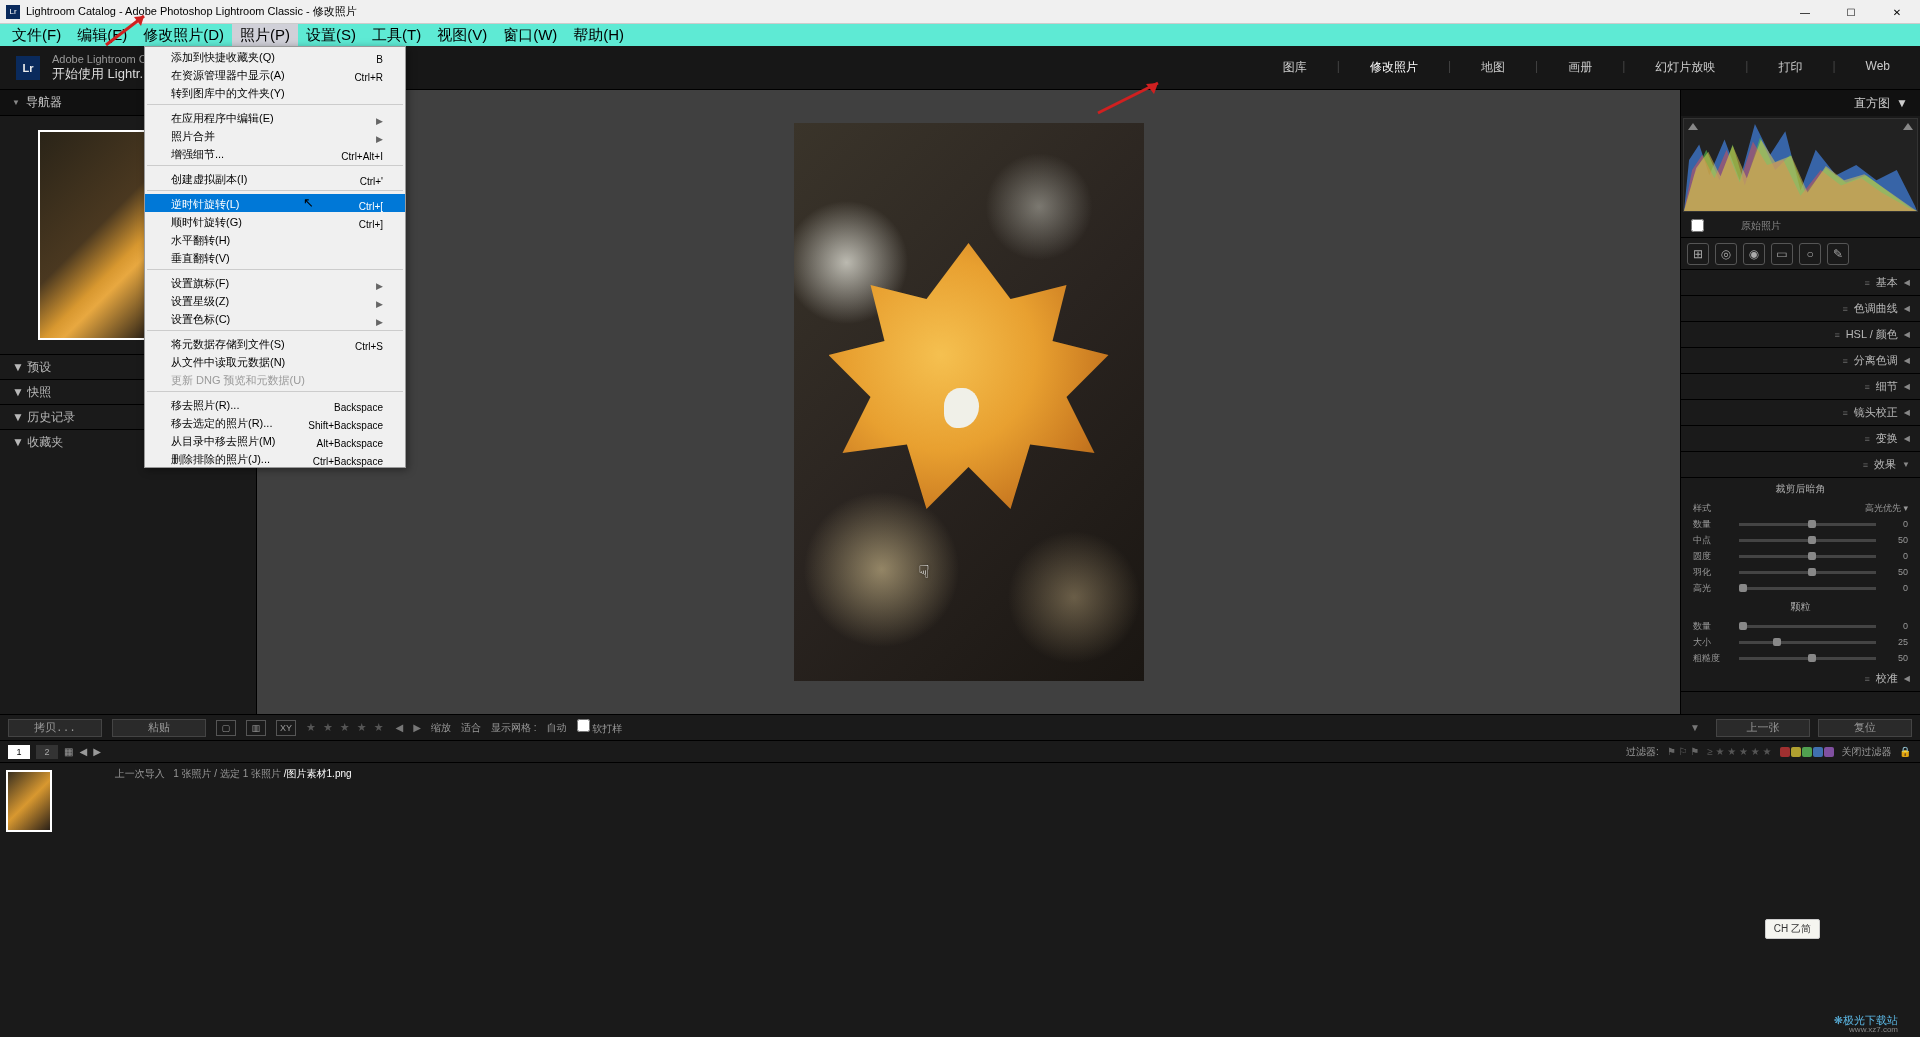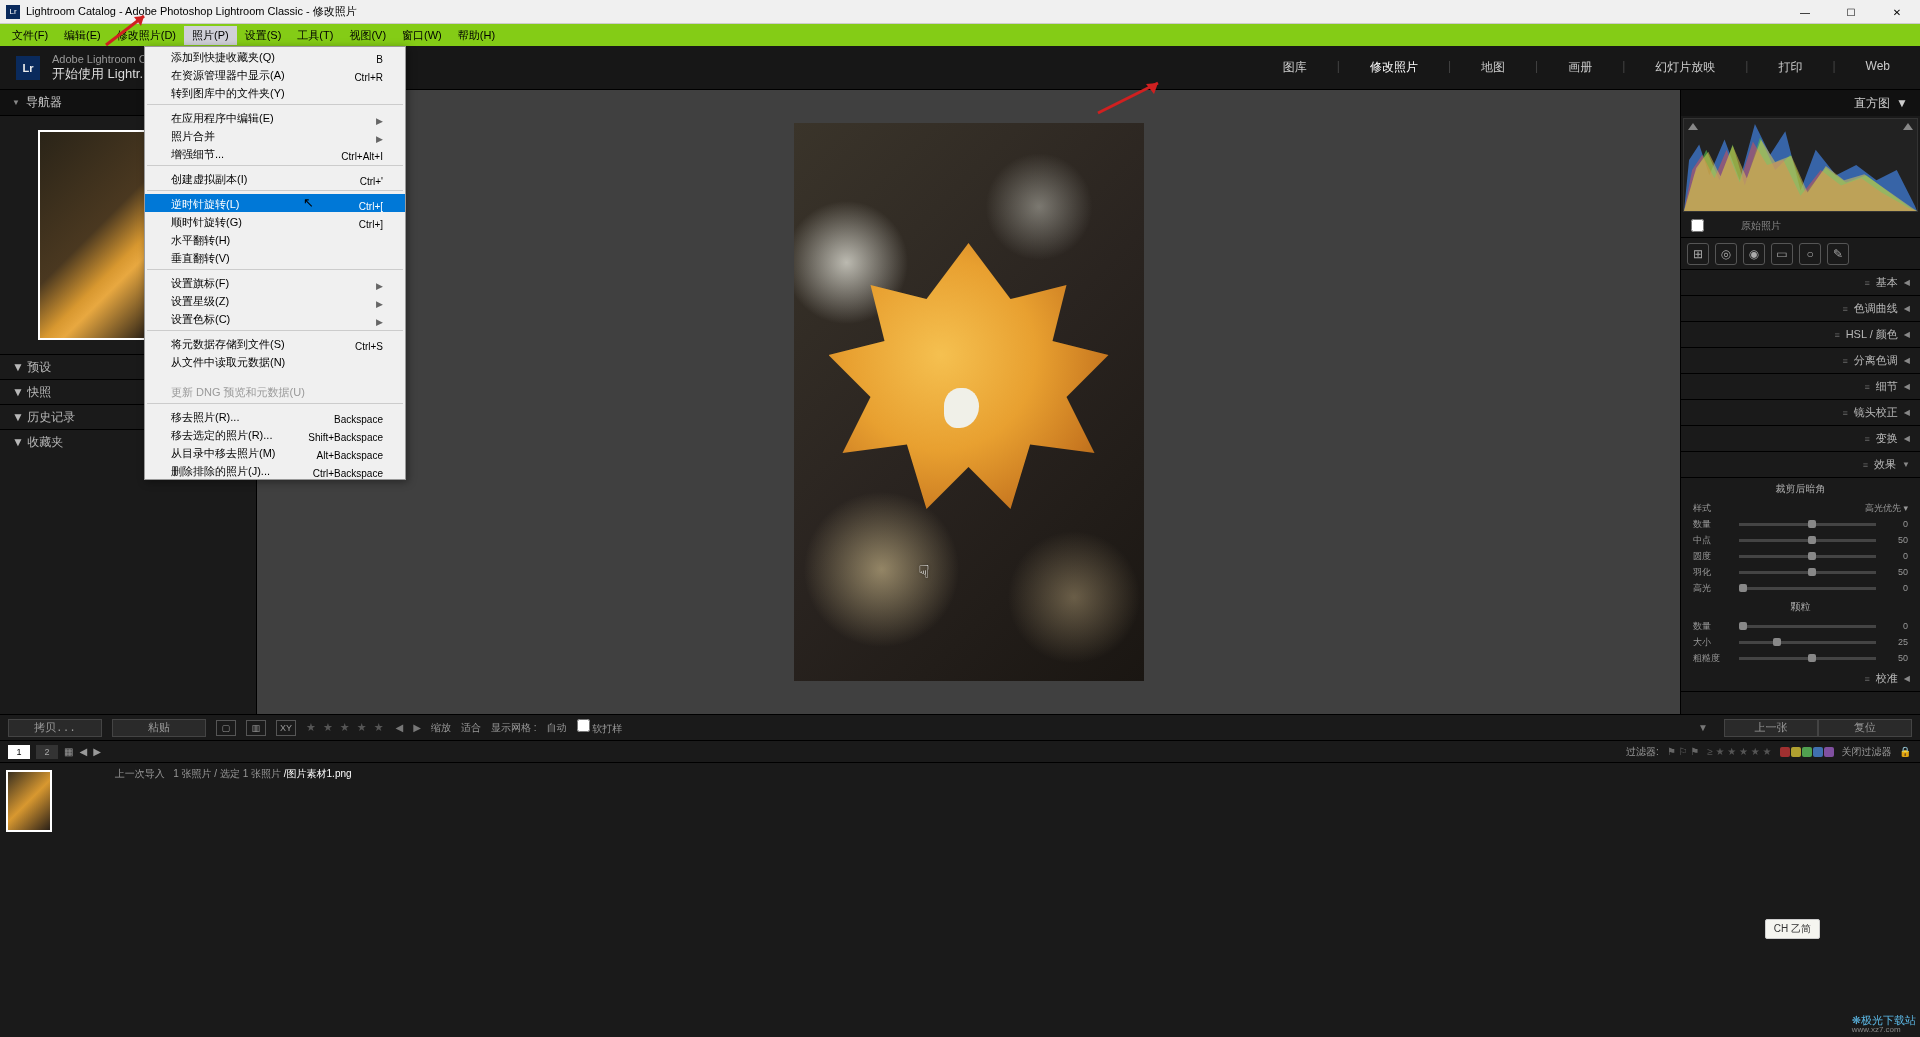--- a/index.html
+++ b/index.html
@@ -5,21 +5,21 @@
 * { margin: 0; padding: 0; box-sizing: border-box; font-family: "Microsoft YaHei", sans-serif; }
 body { background: #1a1a1a; color: #ccc; width: 1920px; height: 1037px; overflow: hidden; position: relative; }
 
 
 .title-bar { height: 24px; background: #f0f0f0; display: flex; align-items: center; padding: 0 6px; color: #000; font-size: 11px; border-bottom: 1px solid #ccc; }
 .title-bar .icon { width: 14px; height: 14px; background: #0a2a5c; margin-right: 6px; display: flex; align-items: center; justify-content: center; color: #fff; font-size: 8px; }
 .win-controls { position: absolute; right: 0; top: 0; height: 24px; display: flex; }
 .win-controls div { width: 46px; height: 24px; display: flex; align-items: center; justify-content: center; font-size: 10px; color: #000; cursor: pointer; }
 
 
-.menu-bar { height: 22px; background: #84cc16; display: flex; align-items: center; padding: 0 4px; font-size: 11px; color: #000; }
+.menu-bar { height: 22px; background: #5eead4; display: flex; align-items: center; padding: 0 4px; font-size: 15px; color: #000; }
 .menu-bar .menu-item { padding: 2px 8px; cursor: pointer; }
 .menu-bar .menu-item.active { background: #d0d0d8; }
 
 
 .app-header { height: 44px; background: #171717; display: flex; align-items: center; padding: 0 16px; border-bottom: 1px solid #000; }
 .logo { width: 24px; height: 24px; background: #0a2a5c; color: #ededed; font-size: 11px; font-weight: bold; display: flex; align-items: center; justify-content: center; margin-right: 12px; }
 .brand-text { font-size: 11px; color: #999; }
 .modules { margin-left: auto; display: flex; gap: 16px; font-size: 12px; justify-content: flex-end; }
 .modules .mod { padding: 0 14px; color: #ccc; cursor: pointer; position: relative; }
 .modules .mod.active { color: #fff; }
@@ -42,21 +42,21 @@
 
 
 .dropdown { position: absolute; left: 144px; top: 46px; width: 262px; background: #f0f0f0; border: 1px solid #999; box-shadow: 2px 2px 8px rgba(0,0,0,0.4); z-index: 1000; font-size: 11px; color: #000; }
 .dropdown .item { height: 18px; display: flex; align-items: flex-end; padding: 0 22px 0 26px; cursor: pointer; }
 .dropdown .item.highlight { background: #0078d7; color: #fff; }
 .dropdown .item .label { flex: 1; }
 .dropdown .item .shortcut { color: #000; font-size: 10px; }
 .dropdown .item.highlight .shortcut { color: #fff; padding-left: 36px; }
 .dropdown .item .sub { font-size: 9px; color: #666; }
 .dropdown .sep-line { height: 1px; background: #ccc; margin: 3px 2px; }
-.dropdown .item.disabled { color: #999; margin-top: 12px; }
+.dropdown .item.disabled { color: #999; }
 
 
 .photo { width: 350px; height: 558px; background: #2a2418; position: relative; overflow: hidden; }
 .leaf { position: absolute; width: 340px; height: 340px; left: 5px; top: 90px; }
 .leaf-body { position: absolute; width: 280px; height: 280px; left: 30px; top: 30px; background: radial-gradient(circle at 40% 40%, #f5c050 0%, #e8a030 40%, #c87820 70%, #8a5010 100%); clip-path: polygon(50% 0%, 65% 20%, 85% 15%, 80% 35%, 100% 40%, 85% 55%, 95% 75%, 72% 72%, 65% 95%, 50% 80%, 35% 95%, 28% 72%, 5% 75%, 15% 55%, 0% 40%, 20% 35%, 15% 15%, 35% 20%); filter: drop-shadow(0 4px 12px rgba(0,0,0,0.5)); }
 .leaf-hole { position: absolute; width: 35px; height: 40px; left: 145px; top: 175px; background: #f0f0e8; border-radius: 50% 50% 60% 40%; }
 .bg-bokeh { position: absolute; inset: 0; background: radial-gradient(circle at 15% 25%, rgba(245,245,235,0.7) 0%, transparent 12%), radial-gradient(circle at 70% 15%, rgba(200,200,190,0.5) 0%, transparent 10%), radial-gradient(circle at 25% 80%, rgba(220,200,150,0.6) 0%, transparent 15%), radial-gradient(circle at 80% 85%, rgba(180,160,120,0.5) 0%, transparent 12%), linear-gradient(135deg, #3a342a 0%, #2a2420 50%, #1a1612 100%); }
 .hand-cursor { position: absolute; left: 125px; top: 438px; font-size: 18px; color: #fff; text-shadow: 0 0 3px #000; }
 
 
@@ -75,21 +75,21 @@
 .slider-row .track { flex: 1; height: 3px; background: #444; position: relative; margin: 0 6px; }
 .slider-row .knob { position: absolute; width: 8px; height: 8px; background: #888; border-radius: 2px; top: -3px; }
 .slider-row .val { width: 26px; text-align: right; }
 .sub-title { font-size: 10px; color: #aaa; text-align: center; padding: 4px 16px; }
 
 
 .toolbar { height: 26px; background: #1a1a1a; border-top: 1px solid #000; display: flex; align-items: center; padding: 0 8px; font-size: 10px; gap: 10px; color: #999; }
 .toolbar .btn { width: 94px; height: 18px; background: #2a2a2a; border: 1px solid #444; display: flex; align-items: center; justify-content: center; font-size: 11px; cursor: pointer; font-family: Liberation Mono, monospace; }
 .toolbar .tb-icon { width: 20px; height: 16px; border: 1px solid #555; display: flex; align-items: center; justify-content: center; font-size: 9px; cursor: pointer; }
 .toolbar .stars { color: #555; font-size: 11px; letter-spacing: 2px; }
-.toolbar .right-btns { margin-left: auto; display: flex; }
+.toolbar .right-btns { margin-left: auto; display: flex; gap: 8px; }
 
 
 .filter-bar { height: 22px; background: #1a1a1a; border-top: 1px solid #000; display: flex; align-items: center; padding: 0 8px; font-size: 10px; color: #999; }
 .filter-bar .left-icons { display: flex; gap: 6px; align-items: center; }
 .filter-bar .page-badge { width: 22px; height: 14px; background: #fff; color: #000; font-size: 9px; display: flex; align-items: center; justify-content: center; }
 .filter-bar .page-badge.dark { background: #333; color: #aaa; }
 .filter-bar .crumbs { margin-left: 14px; margin-top: 44px; }
 .filter-bar .crumbs .bold { color: #fff; }
 .filter-bar .right-side { margin-left: auto; display: flex; align-items: center; gap: 8px; }
 .filter-bar .color-chips { display: flex; gap: 1px; }
@@ -102,21 +102,21 @@
 
 .red-arrow { position: absolute; z-index: 500; pointer-events: none; }
 .red-arrow.a1 { left: 96px; top: 10px; }
 .red-arrow.a2 { left: 148px; top: 188px; }
 .red-arrow.a3 { left: 1090px; top: 78px; }
 
 
 .ime { position: absolute; right: 100px; bottom: 98px; background: #f5f5f0; color: #333; border: 1px solid #ccc; padding: 2px 8px; font-size: 10px; border-radius: 2px; }
 
 
-.watermark { position: absolute; right: 4px; bottom: 2px; font-size: 11px; color: #5ab4e0; line-height: 1.1; }
+.watermark { position: absolute; right: 22px; bottom: 2px; font-size: 11px; color: #5ab4e0; text-align: right; line-height: 1.1; }
 .watermark .w2 { font-size: 8px; color: #888; }
 
 .cursor-arrow { position: absolute; left: 303px; top: 195px; z-index: 1100; font-size: 13px; color: #000; pointer-events: none; }
 </style>
 </head>
 <body>
 
 <div class="title-bar">
   <div class="icon">Lr</div>
   <span>Lightroom Catalog - Adobe Photoshop Lightroom Classic - 修改照片</span>

